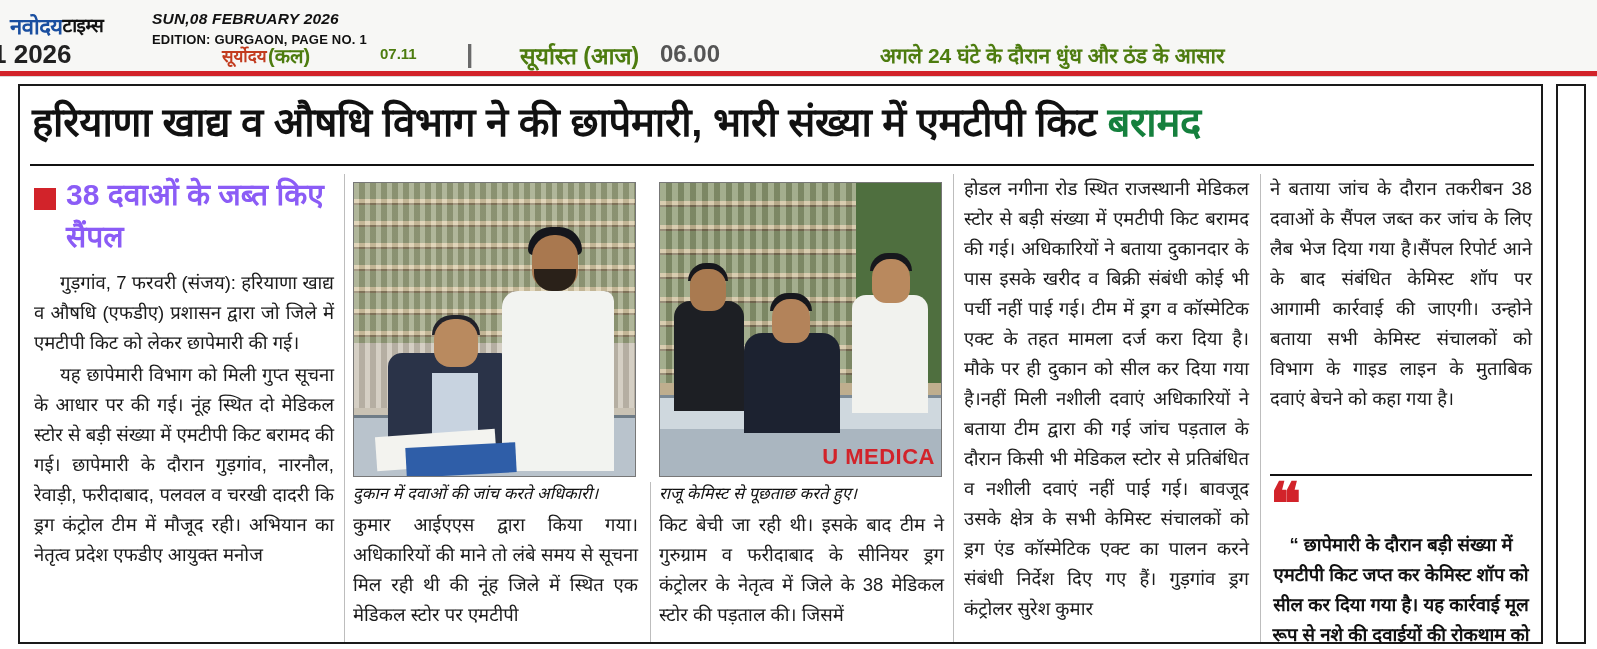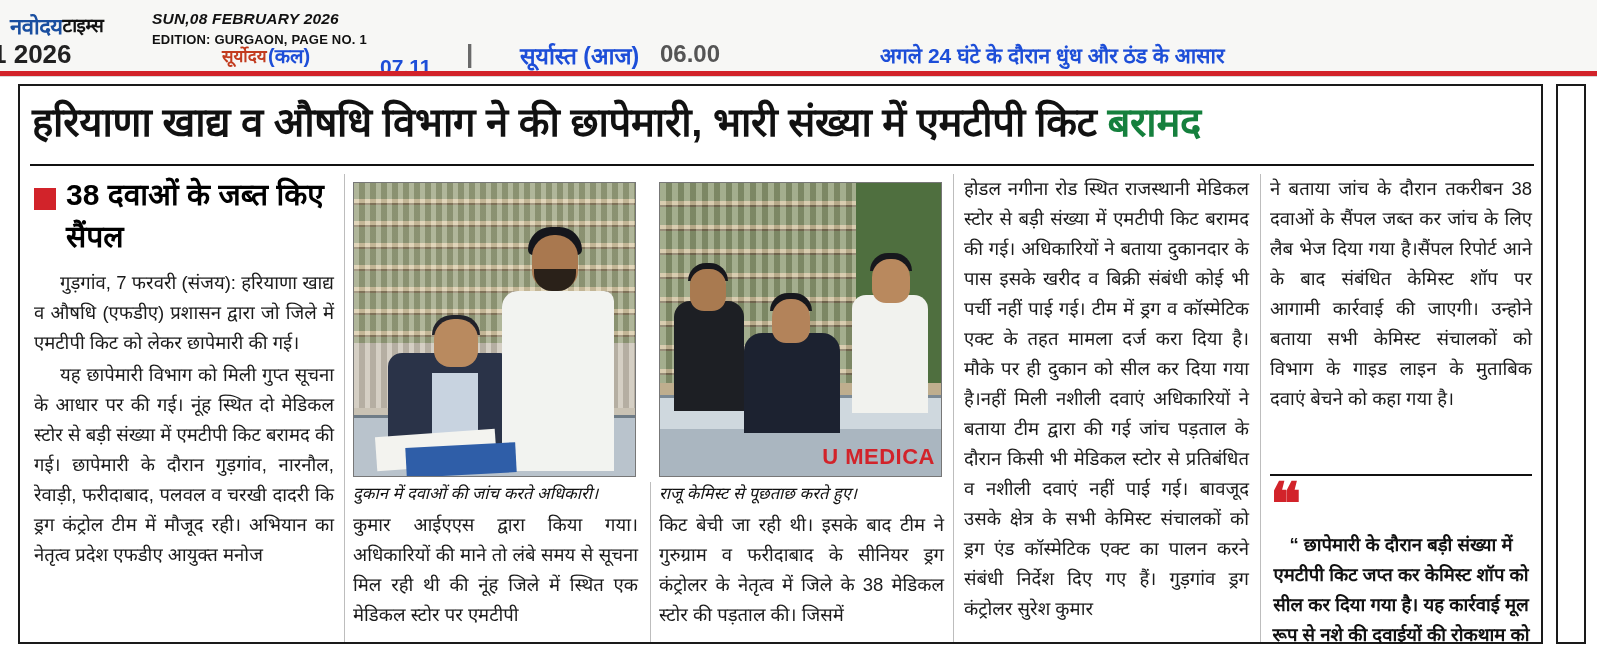--- a/index.html
+++ b/index.html
@@ -61,28 +61,28 @@
   
   .underlay-strip {
     position: absolute;
     left: 0; top: 38px;
     width: 1597px;
     height: 38px;
     overflow: hidden;
   }
   .under-text {
     position: absolute;
-    color: #1d4ed8;
+    color: #4d7c0f;
     font-weight: bold;
     white-space: nowrap;
   }
   .u1 { left: -8px;  top: 1px;  font-size: 26px; color:#222; }
   .u2 { left: 222px; top: 6px;  font-size: 17px; color:#c23b1e; }
   .u3 { left: 268px; top: 4px;  font-size: 20px; }
-  .u4 { left: 380px; top: 17px;  font-size: 21px; }
+  .u4 { left: 380px; top: 7px;  font-size: 15px; }
   .u5 { left: 466px; top: 1px;  font-size: 26px; color:#6a6a6a; }
   .u6 { left: 520px; top: 1px;  font-size: 23px; }
   .u7 { left: 660px; top: 2px;  font-size: 24px; color:#555; }
   .u8 { left: 880px; top: 3px;  font-size: 21px; }
   .red-rule {
     position: absolute;
     left: 0; top: 71px;
     width: 1597px;
     height: 5px;
     background: #d2232a;
@@ -150,21 +150,21 @@
   .kicker-square {
     width: 22px; height: 22px;
     background: #d2232a;
     margin-top: 14px;
     flex: none;
   }
   .kicker-text {
     font-size: 30px;
     font-weight: bold;
     line-height: 42px;
-    color: #000000;
+    color: #8b5cf6;
   }
   .col1 p, .col2 p, .col3 p, .col4 p, .col5 p {
     margin: 0 0 2px 0;
     font-size: 18.5px;
     line-height: 30px;
     color: #1a1a1a;
     text-align: justify;
   }
   .col1 .body { margin-top: 10px; }
   .indent { text-indent: 26px; }

